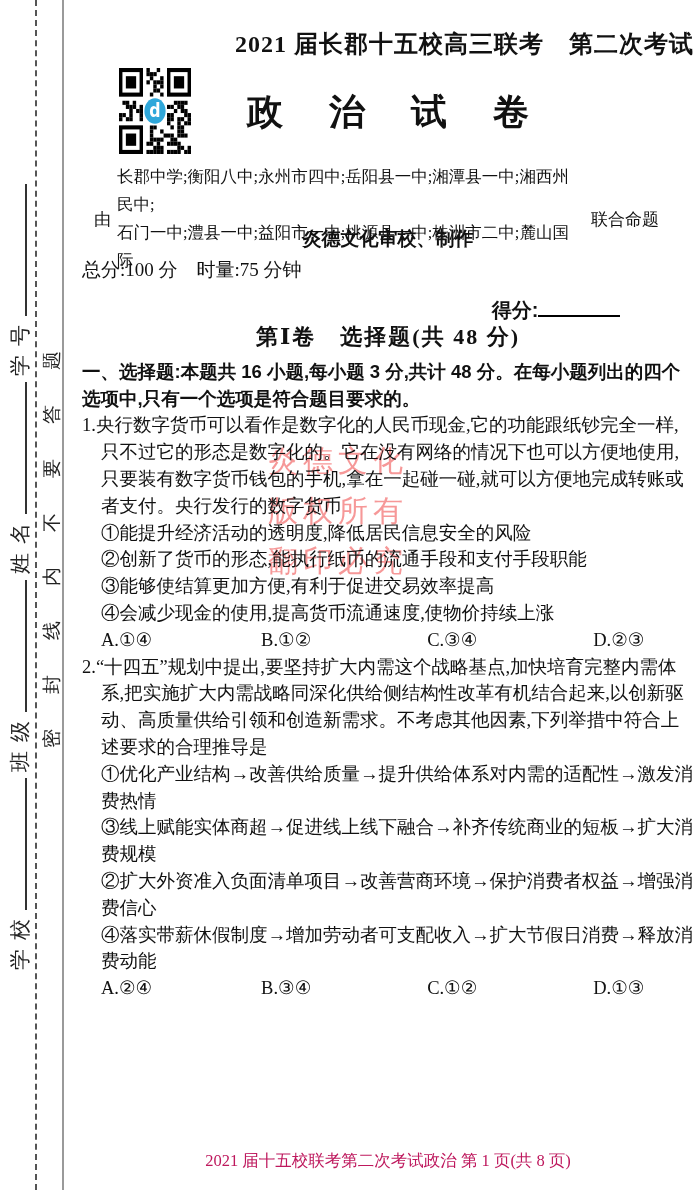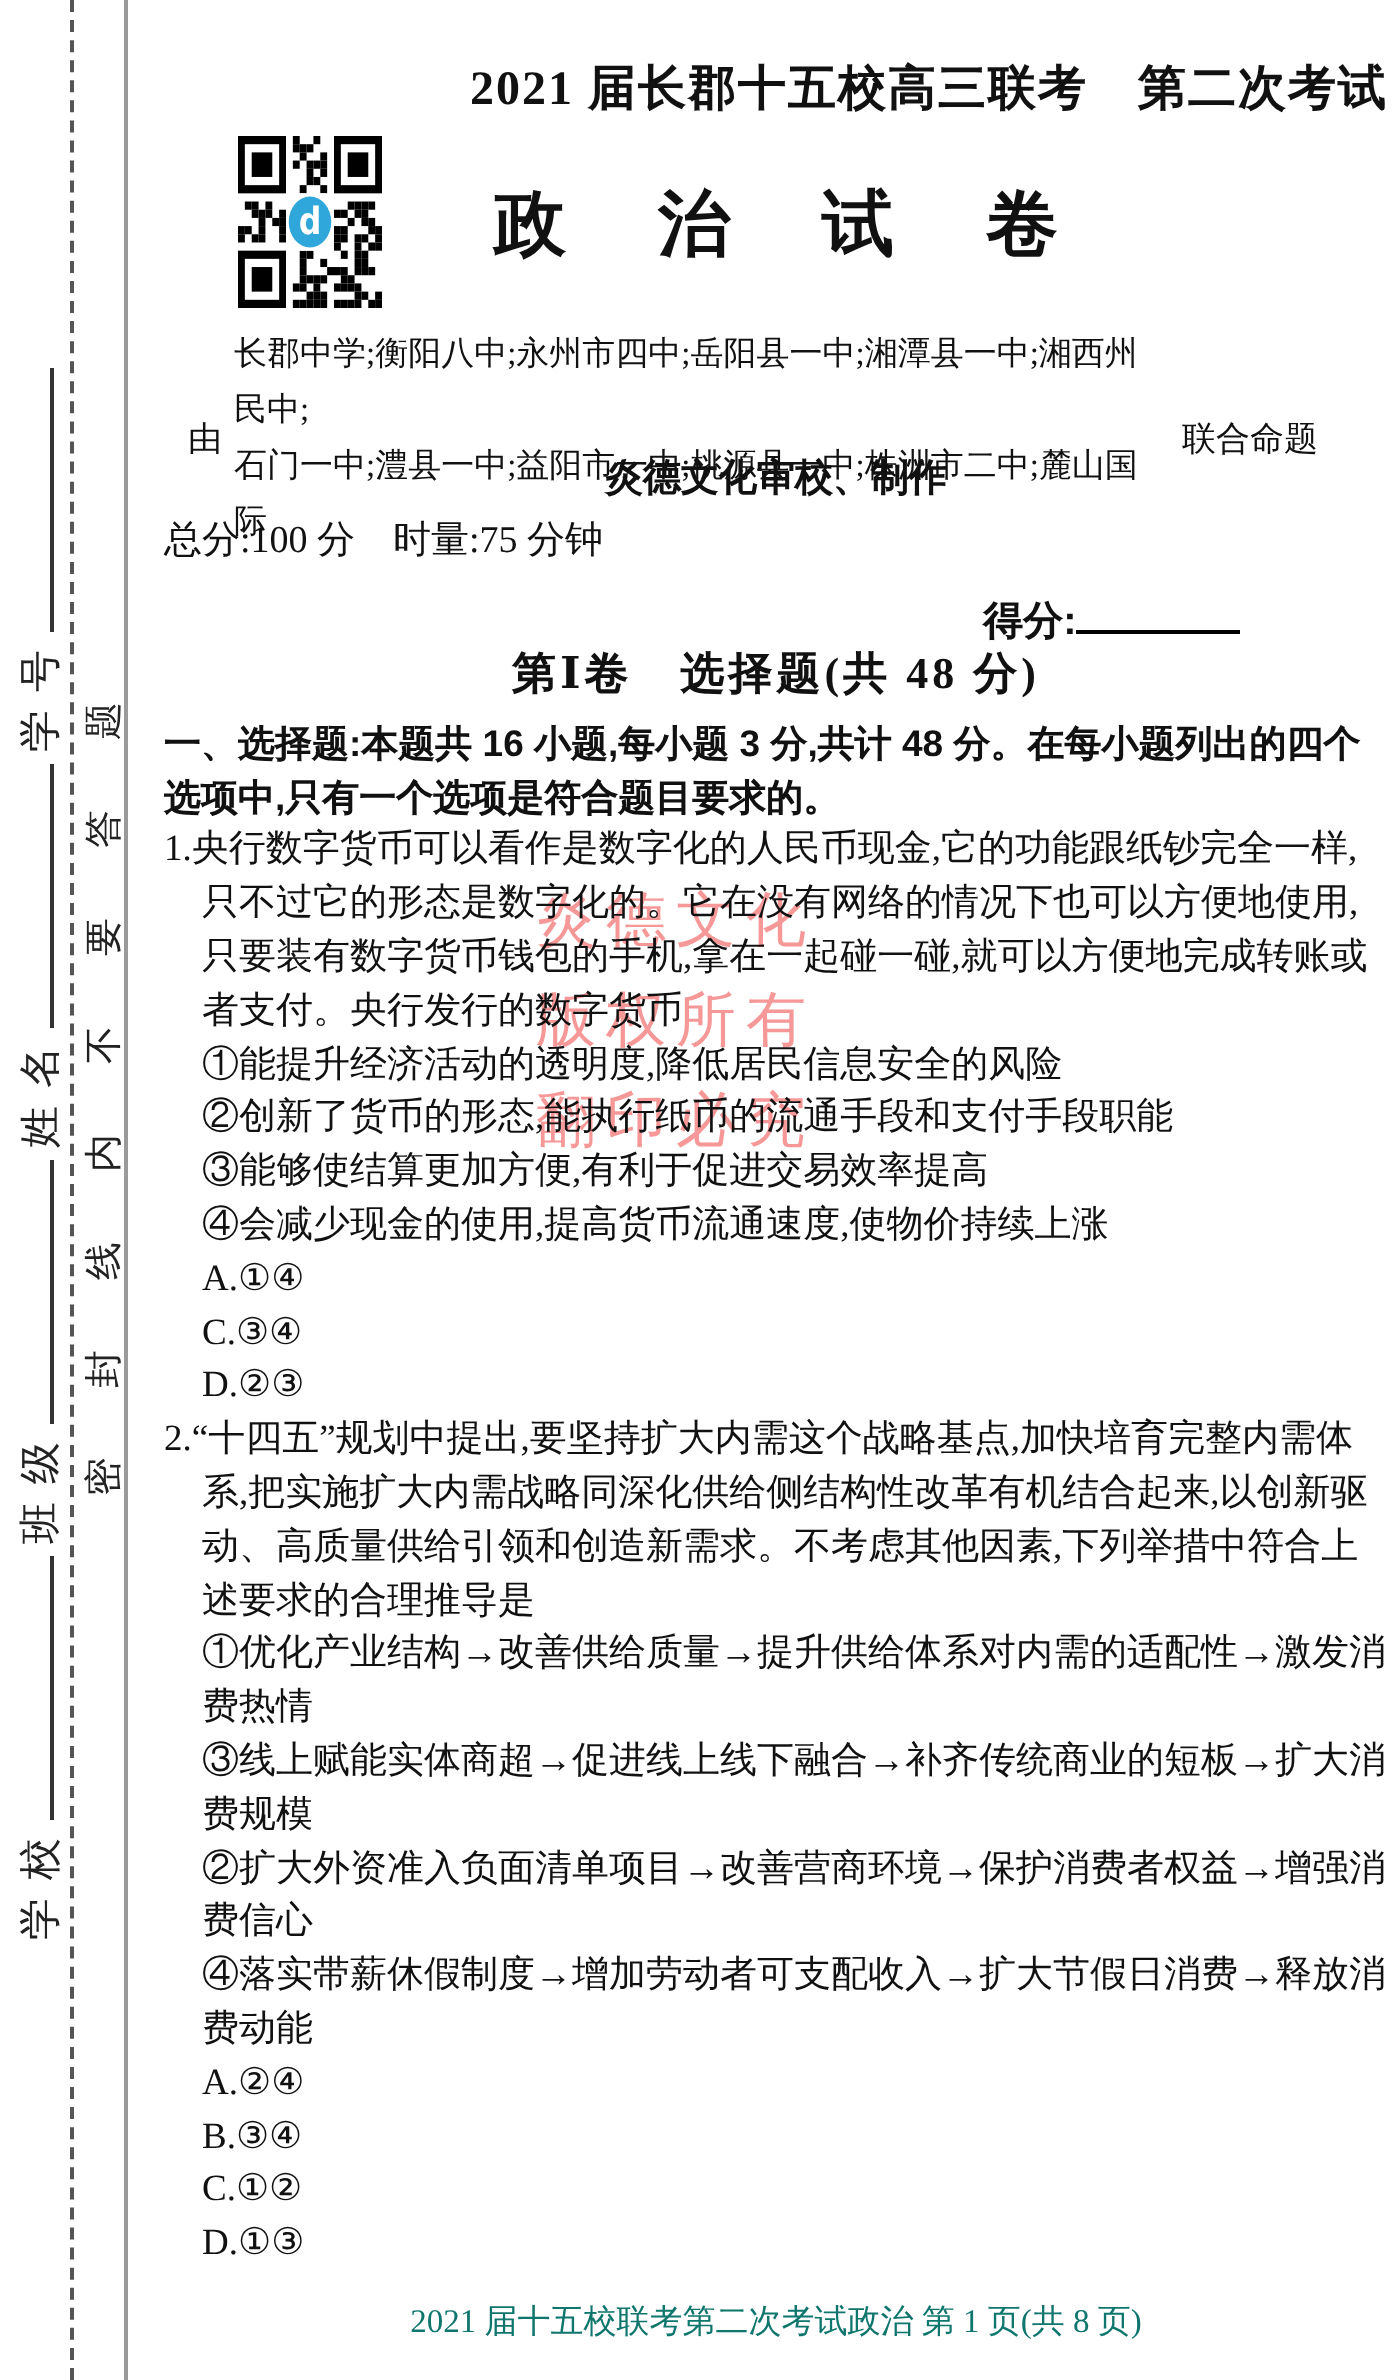--- a/index.html
+++ b/index.html
@@ -50,28 +50,28 @@
   
   .content{position:absolute;left:82px;top:324px;width:612px;z-index:1;
            font-size:18.5px;line-height:26.8px;}
   .section-title{margin:0 0 8px 0;text-align:center;font-size:22px;font-weight:bold;
                  letter-spacing:2px;}
   .intro{margin:0;font-weight:bold;
          font-family:"Liberation Sans","DejaVu Sans",sans-serif;}
   .question{padding-left:19px;}
   .stem{margin:0;text-indent:-19px;}
   .opt{margin:0;}
-  .choices{display:flex;margin:0;flex-direction:column;}
+  .choices{display:flex;margin:0;}
   .choices span:nth-child(1){flex:0 0 27%;}
   .choices span:nth-child(2){flex:0 0 28%;}
   .choices span:nth-child(3){flex:0 0 28%;}
   .choices span:nth-child(4){flex:1 1 auto;}
 
   .footer{position:absolute;left:82px;top:1150px;width:612px;text-align:center;
-          font-size:16.5px;z-index:1;color:#0f766e;}
+          font-size:16.5px;z-index:1;color:#be185d;}
 </style>
 </head>
 <body>
 
 <div class="page">
 
   <div class="seal-dashed"></div>
   <div class="seal-solid"></div>
 
   <div class="fields-strip"><span>学校</span><span class="fline"></span><span>班级</span><span class="fline"></span><span>姓名</span><span class="fline"></span><span>学号</span><span class="fline"></span></div>
@@ -233,20 +233,21 @@
     <p class="intro">一、选择题:本题共 16 小题,每小题 3 分,共计 48 分。在每小题列出的四个选项中,只有一个选项是符合题目要求的。</p>
 
     <div class="question">
       <p class="stem"><span>1.</span><span>央行数字货币可以看作是数字化的人民币现金,它的功能跟纸钞完全一样,只不过它的形态是数字化的。它在没有网络的情况下也可以方便地使用,只要装有数字货币钱包的手机,拿在一起碰一碰,就可以方便地完成转账或者支付。央行发行的数字货币</span></p>
       <p class="opt">①能提升经济活动的透明度,降低居民信息安全的风险</p>
       <p class="opt">②创新了货币的形态,能执行纸币的流通手段和支付手段职能</p>
       <p class="opt">③能够使结算更加方便,有利于促进交易效率提高</p>
       <p class="opt">④会减少现金的使用,提高货币流通速度,使物价持续上涨</p>
       <div class="choices">
         <span>A.①④</span>
+        <span>B.①②</span>
         <span>C.③④</span>
         <span>D.②③</span>
       </div>
     </div>
 
     <div class="question">
       <p class="stem"><span>2.</span><span>“十四五”规划中提出,要坚持扩大内需这个战略基点,加快培育完整内需体系,把实施扩大内需战略同深化供给侧结构性改革有机结合起来,以创新驱动、高质量供给引领和创造新需求。不考虑其他因素,下列举措中符合上述要求的合理推导是</span></p>
       <p class="opt">①优化产业结构→改善供给质量→提升供给体系对内需的适配性→激发消费热情</p>
       <p class="opt">③线上赋能实体商超→促进线上线下融合→补齐传统商业的短板→扩大消费规模</p>
       <p class="opt">②扩大外资准入负面清单项目→改善营商环境→保护消费者权益→增强消费信心</p>

